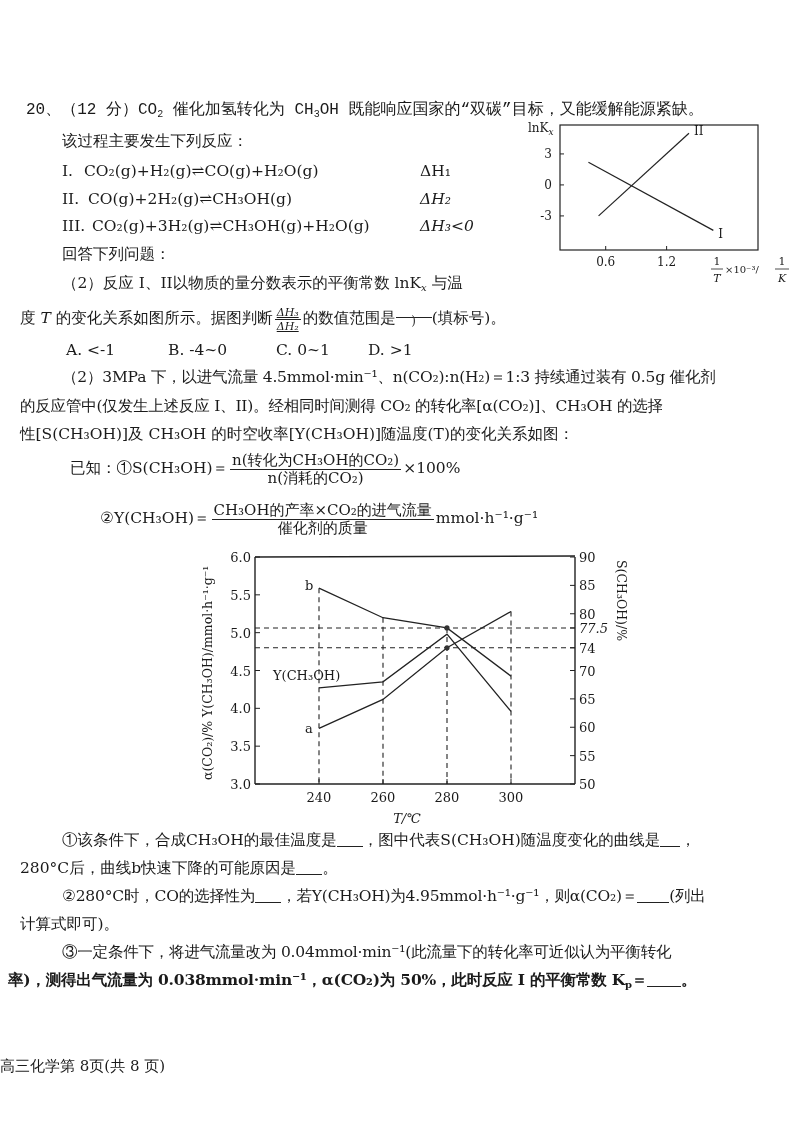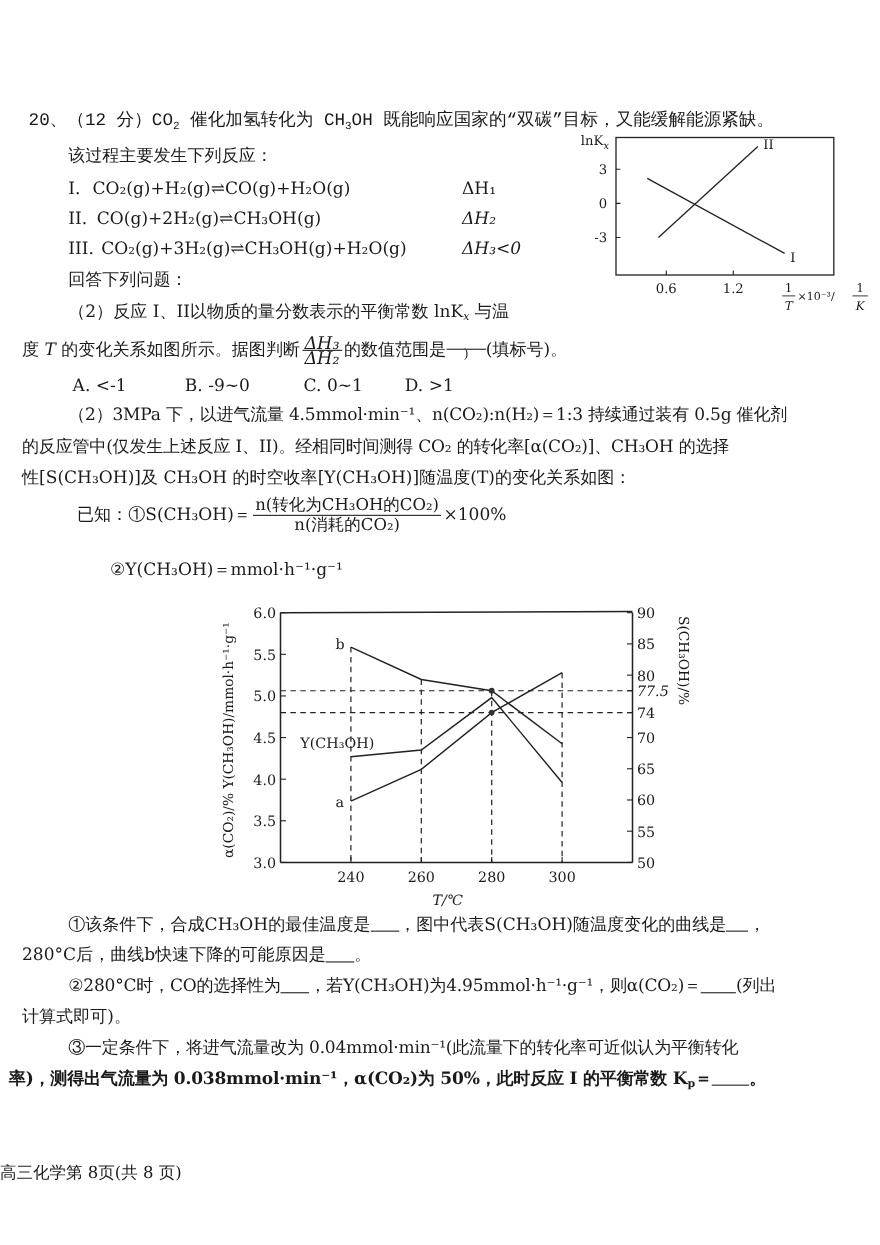--- a/index.html
+++ b/index.html
@@ -5,21 +5,21 @@
   html, body { margin: 0; padding: 0; background: #ffffff; }
   body { width: 800px; height: 1132px; position: relative; overflow: hidden;
          font-family: "DejaVu Serif", "Liberation Serif", serif; color: #1a1a1a; }
   .line { position: absolute; font-size: 15.5px; white-space: nowrap; line-height: 20px; }
   sub { font-size: 10px; vertical-align: -3px; line-height: 0; }
   i { font-style: italic; }
   .blank { display: inline-block; width: 26px; border-bottom: 1px solid #222; height: 14px; vertical-align: -2px; }
   .frac { display: inline-flex; flex-direction: column; align-items: center; vertical-align: middle; margin: 0 2px; }
   .frac .num { border-bottom: 1px solid #222; padding: 0 2px; line-height: 17px; }
   .frac .den { padding: 0 2px; line-height: 17px; }
-  .frac.small { font-size: 16px; }
+  .frac.small { font-size: 11px; text-decoration: underline; }
   .frac.small .num, .frac.small .den { line-height: 13px; }
   svg text { font-family: "DejaVu Serif", "Liberation Serif", serif; fill: #1a1a1a; }
   #lnk-chart { position: absolute; left: 520px; top: 112px; }
   #main-chart { position: absolute; left: 190px; top: 540px; }
   .footer { position: absolute; top: 1057px; left: 0; width: 800px; font-size: 15px; }
 </style>
 </head>
 <body>
 
 <div class="line" style="left:26px; top:100px; font-size:16px;font-family:Liberation Mono, monospace;">
@@ -49,35 +49,38 @@
 </div>
 
 <div class="line" style="left:20px; top:300px; line-height:36px;">
   <span>度 </span><i>T</i><span> 的变化关系如图所示。据图判断</span><span class="frac small">
       <span class="num" style="font-style:italic;">ΔH₃</span>
       <span class="den" style="font-style:italic;">ΔH₂</span>
     </span><span>的数值范围是</span><span class="blank" style="width:36px; text-align:center; font-size:12px; color:#333;"><span>)</span></span><span>(填标号)。</span>
 </div>
 
 <div class="line" style="left:66px; top:340px;">
-  <span style="display:inline-block; width:102px;">A. &lt;-1</span><span style="display:inline-block; width:108px;">B. -9~0</span><span style="display:inline-block; width:92px;">C. 0~1</span><span>D. &gt;1</span>
+  <span style="display:inline-block; width:102px;">A. &lt;-1</span><span style="display:inline-block; width:108px;">B. -4~0</span><span style="display:inline-block; width:92px;">C. 0~1</span><span>D. &gt;1</span>
 </div>
 
 <div class="line" style="left:62px; top:367px; letter-spacing:-0.2px;">（2）3MPa 下，以进气流量 4.5mmol·min⁻¹、n(CO₂):n(H₂)＝1:3 持续通过装有 0.5g 催化剂</div>
 <div class="line" style="left:20px; top:396px; letter-spacing:-0.2px;">的反应管中(仅发生上述反应 I、II)。经相同时间测得 CO₂ 的转化率[α(CO₂)]、CH₃OH 的选择</div>
 <div class="line" style="left:20px; top:424px;">性[S(CH₃OH)]及 CH₃OH 的时空收率[Y(CH₃OH)]随温度(T)的变化关系如图：</div>
 
 <div class="line" style="left:70px; top:446px; line-height:44px;">
   <span>已知：①S(CH₃OH)＝</span><span class="frac" style="font-size:15px;">
       <span class="num">n(转化为CH₃OH的CO₂)</span>
       <span class="den">n(消耗的CO₂)</span>
     </span><span>×100%</span>
 </div>
 <div class="line" style="left:100px; top:496px; line-height:44px;">
-  <span>②Y(CH₃OH)＝</span><span>mmol·h⁻¹·g⁻¹</span>
+  <span>②Y(CH₃OH)＝</span><span class="frac" style="font-size:15px;">
+      <span class="num">CH₃OH的产率×CO₂的进气流量</span>
+      <span class="den">催化剂的质量</span>
+    </span><span>mmol·h⁻¹·g⁻¹</span>
 </div>
 
 <svg id="lnk-chart" width="280" height="185" viewBox="0 0 280 185">
   <text x="8" y="20" font-size="12">lnK<tspan font-style="italic" font-size="9" dy="3">x</tspan></text>
   <rect x="40" y="13" width="198" height="125" fill="none" stroke="#222" stroke-width="1.2"></rect>
   <g id="lnk-ticks">
       <line x1="40" y1="41.92561983471073" x2="44" y2="41.92561983471073" stroke="#222" stroke-width="1"></line>
       <text x="32" y="45.92561983471073" font-size="12" text-anchor="end">3</text>
       <line x1="40" y1="72.91735537190083" x2="44" y2="72.91735537190083" stroke="#222" stroke-width="1"></line>
       <text x="32" y="76.91735537190083" font-size="12" text-anchor="end">0</text>

